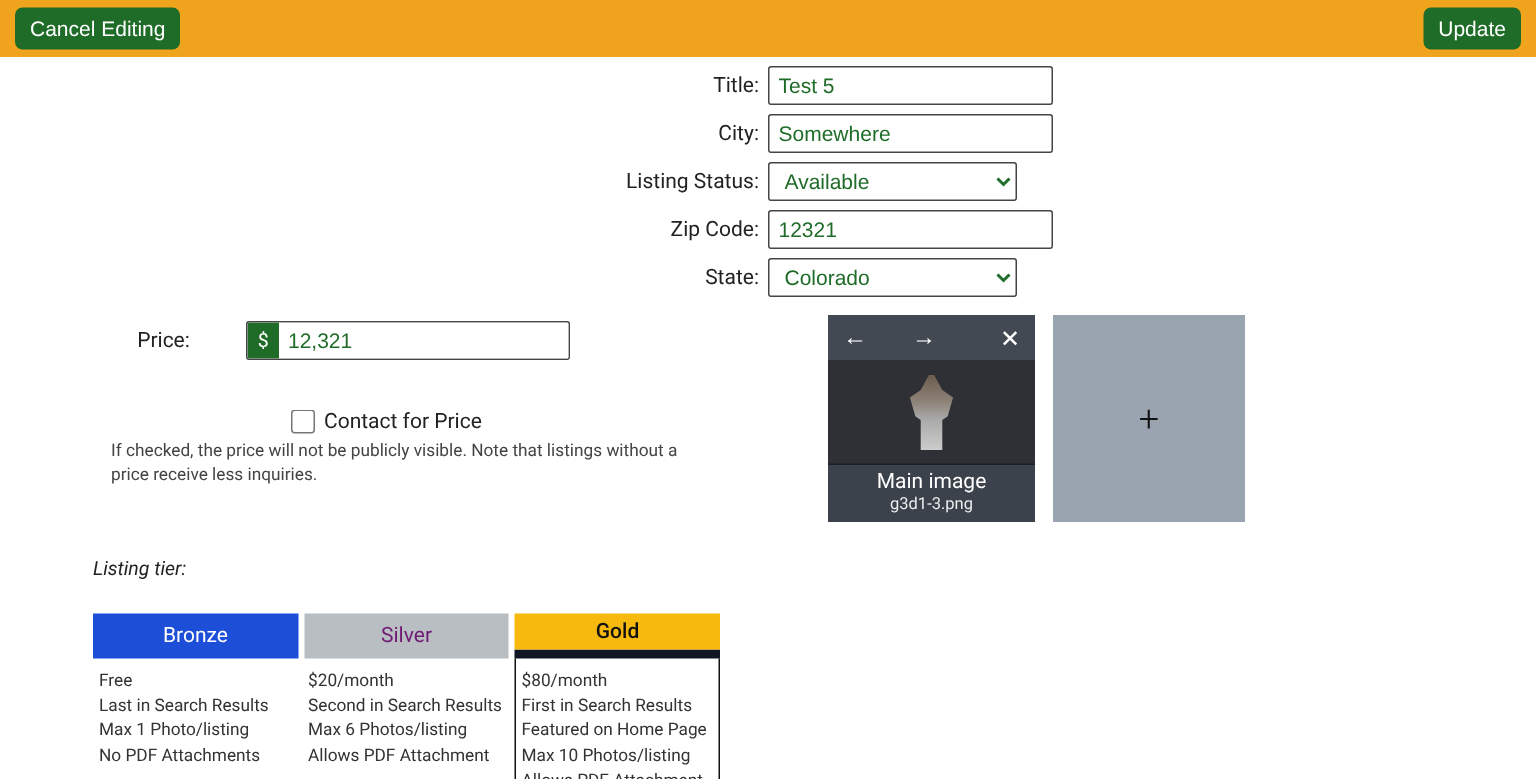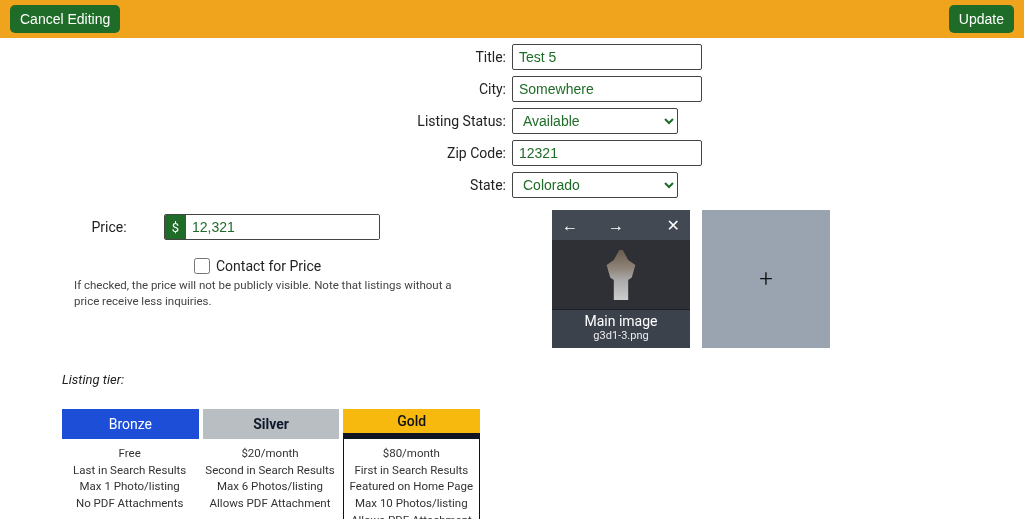--- a/index.html
+++ b/index.html
@@ -100,21 +100,21 @@
     outline: none;
     padding: 2px 6px;
     flex: 1;
     font-size: 14px;
     color: #1f6c28;
   }
   .check-row {
     display: flex;
     align-items: flex-start;
     gap: 6px;
-    margin-top: 18px;
+    margin-top: 33px;
     margin-left: 134px;
   }
   .check-row input[type=checkbox] {
     width: 16px; height: 16px;
   }
   .helper {
     font-size: 11.5px;
     color: #444;
     margin-top: 4px;
     margin-left: 14px;
@@ -197,36 +197,36 @@
   .tier-tab {
     flex: 1;
     height: 30px;
     display: flex;
     align-items: center;
     justify-content: center;
     font-size: 14px;
     cursor: pointer;
   }
   .tier-bronze { background: #1d4ed8; color: #fff; }
-  .tier-silver { background: #b9bec3; color: #0f172a; font-weight: bold; }
+  .tier-silver { background: #b9bec3; color: #701a75; }
   .tier-gold   { background: #f7b90e; color: #111; font-weight: 500; position: relative; }
   .tier-gold-bar {
     height: 6px;
     background: #0f1522;
     margin-top: 0;
   }
   .tier-desc-row { display: flex; gap: 4px; margin-top: 0; }
   .tier-desc {
     flex: 1;
     font-size: 11.5px;
     color: #333;
     line-height: 1.45;
     padding: 6px 4px 8px;
   }
-  .tier-desc div { white-space: nowrap; text-align: center; }
+  .tier-desc div { white-space: nowrap; }
   .tier-desc.selected {
     border: 1px solid #111;
     border-top: none;
     margin-top: 0;
   }
   .gold-col { display:flex; flex-direction:column; flex:1;}
 </style>
 </head>
 <body>
 

